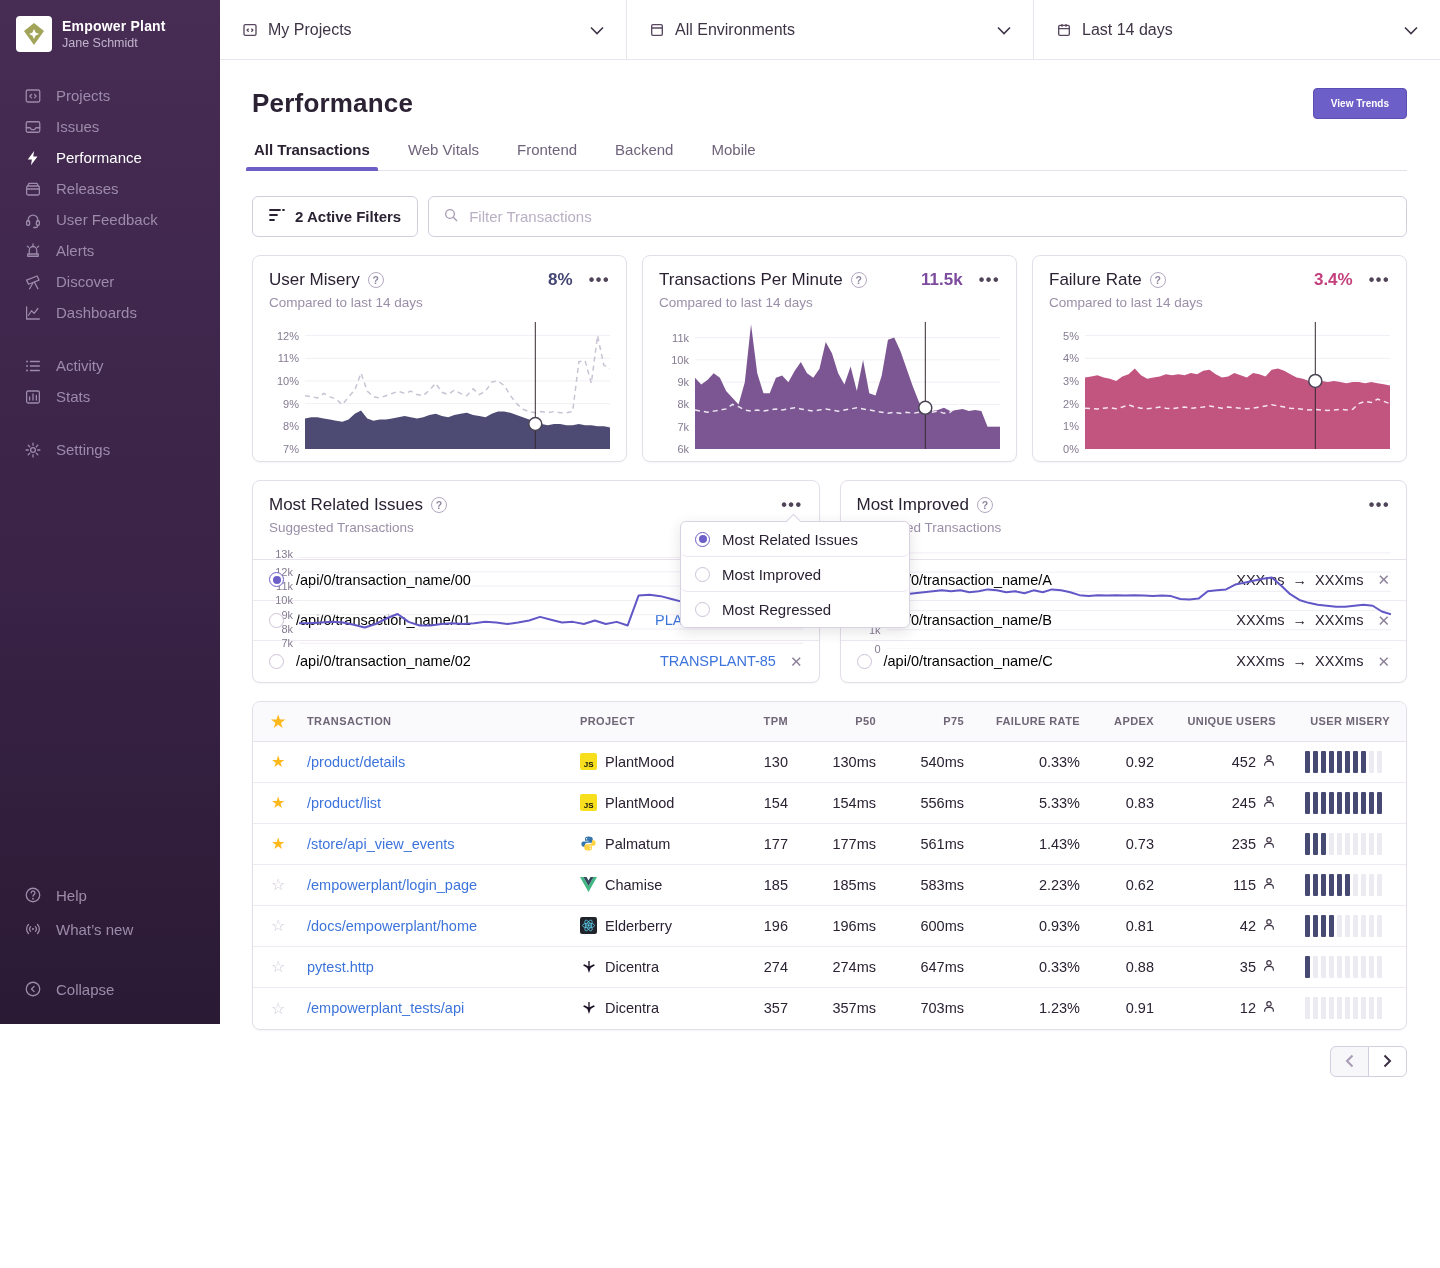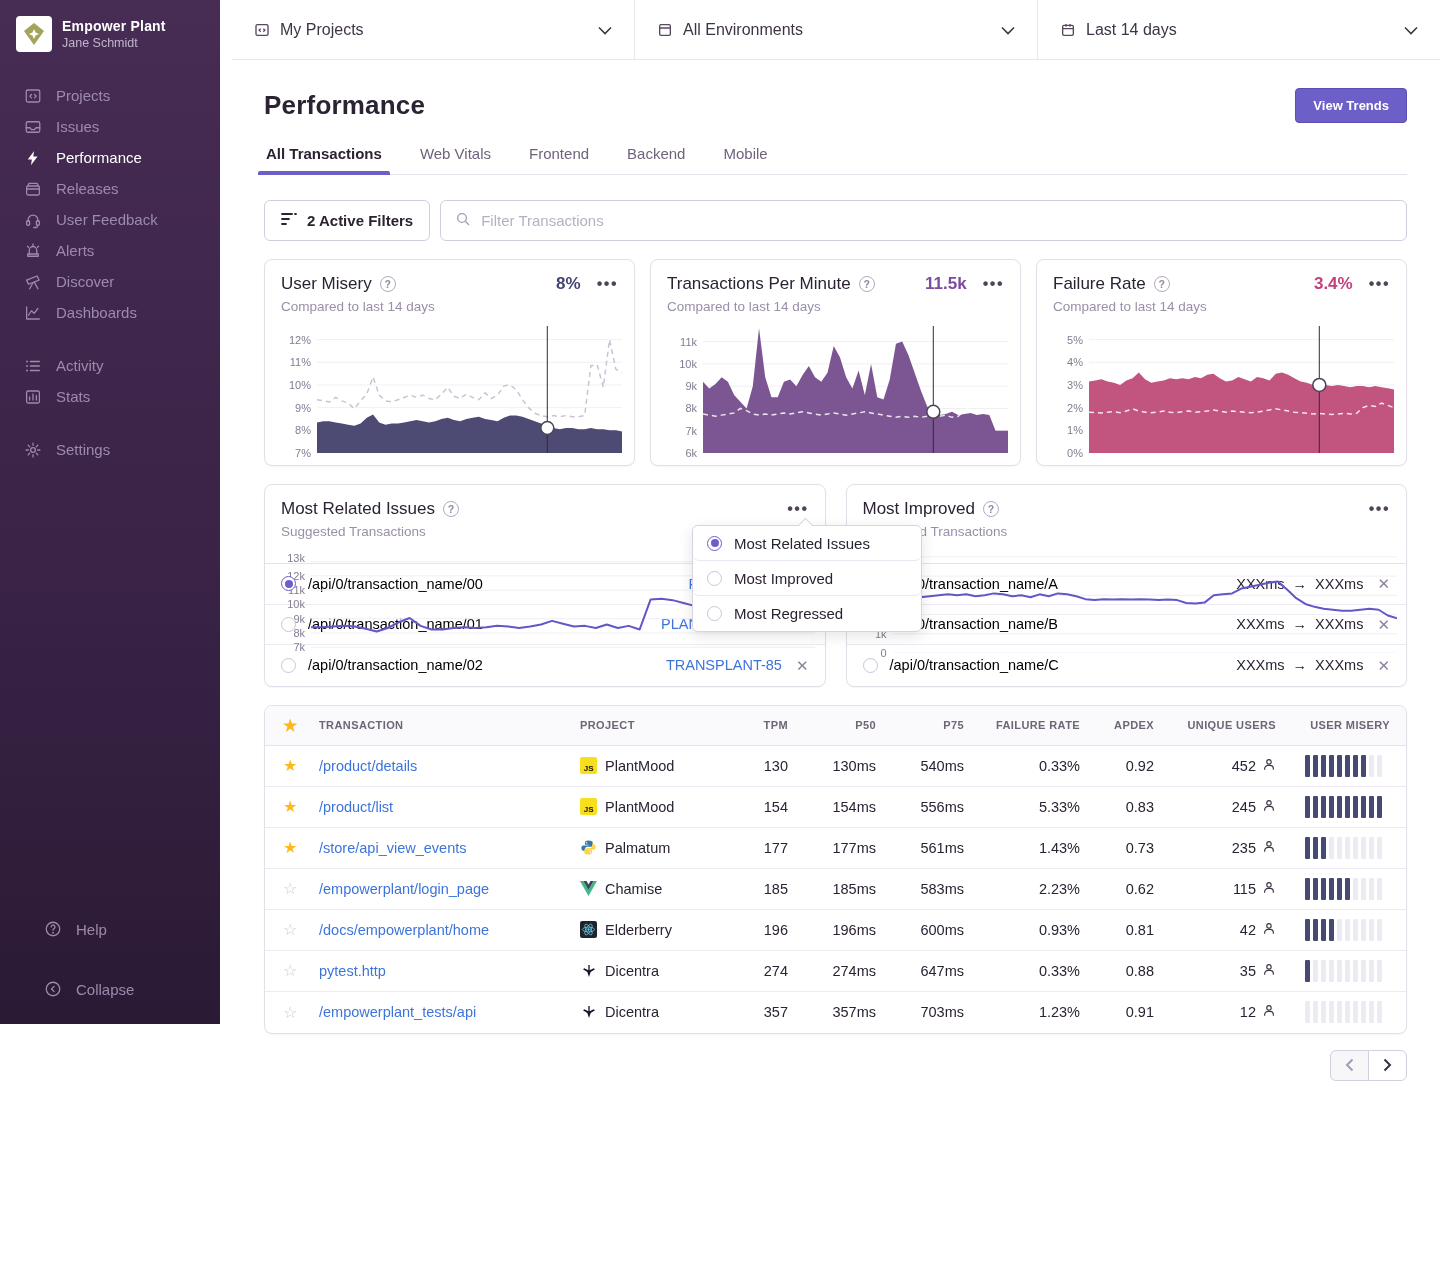--- a/index.html
+++ b/index.html
@@ -12,38 +12,38 @@
   .org { display:flex; align-items:center; gap:10px; padding:16px 14px 14px 16px; cursor:pointer; }
   .org-logo { width:36px; height:36px; background:#fff; border-radius:4px; display:flex; align-items:center; justify-content:center; }
   .org-name { color:#fff; font-weight:700; font-size:14px; letter-spacing:.2px; }
   .org-user { color:#c2b4cc; font-size:12.5px; margin-top:2px; }
   nav { margin-top:14px; }
   .nav-group { margin-bottom:22px; }
   .nav-item { display:flex; align-items:center; gap:14px; padding:6px 16px 6px 24px; font-size:15px; height:31px; cursor:pointer; color:#9d8bab; }
   .nav-item.active { color:#fff; }
   .nav-ic { width:18px; height:18px; display:flex; align-items:center; justify-content:center; flex:0 0 18px; }
   .nav-ic svg { display:block; }
-  .sidebar-bottom { position:absolute; bottom:0; left:0; right:0; padding-bottom:18px;margin-left:20px; }
+  .sidebar-bottom { position:absolute; bottom:0; left:0; right:0; padding-bottom:18px; }
   .sidebar-bottom .nav-item { height:34px; }
   .collapse-item { margin-top:26px; }
 
   
-  .main { flex:1; display:flex; flex-direction:column; min-width:0;padding-left:12px; }
+  .main { flex:1; display:flex; flex-direction:column; min-width:0; }
   .topbar { height:60px; flex:0 0 60px; display:flex; align-items:stretch; border-bottom:1px solid #e9e4ee; }
   .tb-sel { flex:1; display:flex; align-items:center; gap:10px; padding:0 22px; font-size:16px; color:#3e3446; cursor:pointer; position:relative; }
   .tb-sel + .tb-sel { border-left:1px solid #e9e4ee; }
   .tb-sel .chev { margin-left:auto; color:#3e3446; }
   .tb-ic { color:#57475f; display:flex; }
 
   .content { padding:0 33px 0 32px; flex:1; }
 
   
   .page-head { display:flex; align-items:center; margin-top:28px; }
   .page-title { font-size:26px; font-weight:600; color:#2b2233; letter-spacing:.2px; }
-  .cta { margin-left:auto; background:#6c5fc7; color:#fff; border:1px solid #5b4fb3; border-radius:4px; font-size:13px; font-weight:600; padding:9px 17px; cursor:pointer; font-family:inherit; }
+  .cta { margin-left:auto; background:#6c5fc7; color:#fff; border:1px solid #5b4fb3; border-radius:4px; font-size:10px; font-weight:600; padding:9px 17px; cursor:pointer; font-family:inherit; }
 
   
   .tabs { display:flex; gap:34px; margin-top:22px; border-bottom:1px solid #e7e1ec; }
   .tab { font-size:15px; color:#6f637b; padding:0 2px 12px; cursor:pointer; position:relative; }
   .tab.active { color:#2b2233; font-weight:600; }
   .tab.active::after { content:""; position:absolute; left:-6px; right:-6px; bottom:-1px; height:4px; background:#6c5fc7; border-radius:2px 2px 0 0; }
 
   
   .filter-row { display:flex; gap:10px; margin-top:25px; }
   .filter-btn { display:flex; align-items:center; gap:10px; border:1px solid #d4cdde; background:#fff; border-radius:6px; height:41px; padding:0 16px; font-size:15px; font-weight:700; color:#2b2233; cursor:pointer; font-family:inherit; }
@@ -250,20 +250,29 @@
           <div class="nav-item">
             <span class="nav-ic">
               <svg width="18" height="18" viewBox="0 0 24 24" fill="none" stroke="currentColor" stroke-width="1.7" stroke-linecap="round" stroke-linejoin="round">
                 <circle cx="12" cy="12" r="9"></circle>
                 <path d="M9.6 9.2a2.5 2.5 0 114 2c-.9.7-1.6 1.2-1.6 2.3"></path>
                 <path d="M12 17h.01" stroke-width="2.4"></path>
               </svg>
             </span>
             <span class="nav-label">Help</span>
           </div>
+          <div class="nav-item">
+            <span class="nav-ic">
+              <svg width="18" height="18" viewBox="0 0 24 24" fill="none" stroke="currentColor" stroke-width="1.7" stroke-linecap="round" stroke-linejoin="round">
+                <circle cx="12" cy="12" r="1.4" fill="currentColor" stroke="none"></circle>
+                <path d="M8.8 15.2a4.5 4.5 0 010-6.4M15.2 8.8a4.5 4.5 0 010 6.4M6 18a8.5 8.5 0 010-12M18 6a8.5 8.5 0 010 12"></path>
+              </svg>
+            </span>
+            <span class="nav-label">What’s new</span>
+          </div>
         </div>
       <div id="nav-collapse" class="collapse-item">
           <div class="nav-item">
             <span class="nav-ic">
               <svg width="18" height="18" viewBox="0 0 24 24" fill="none" stroke="currentColor" stroke-width="1.7" stroke-linecap="round" stroke-linejoin="round">
                 <circle cx="12" cy="12" r="9"></circle>
                 <path d="M13.5 8.5L10 12l3.5 3.5"></path>
               </svg>
             </span>
             <span class="nav-label">Collapse</span>

